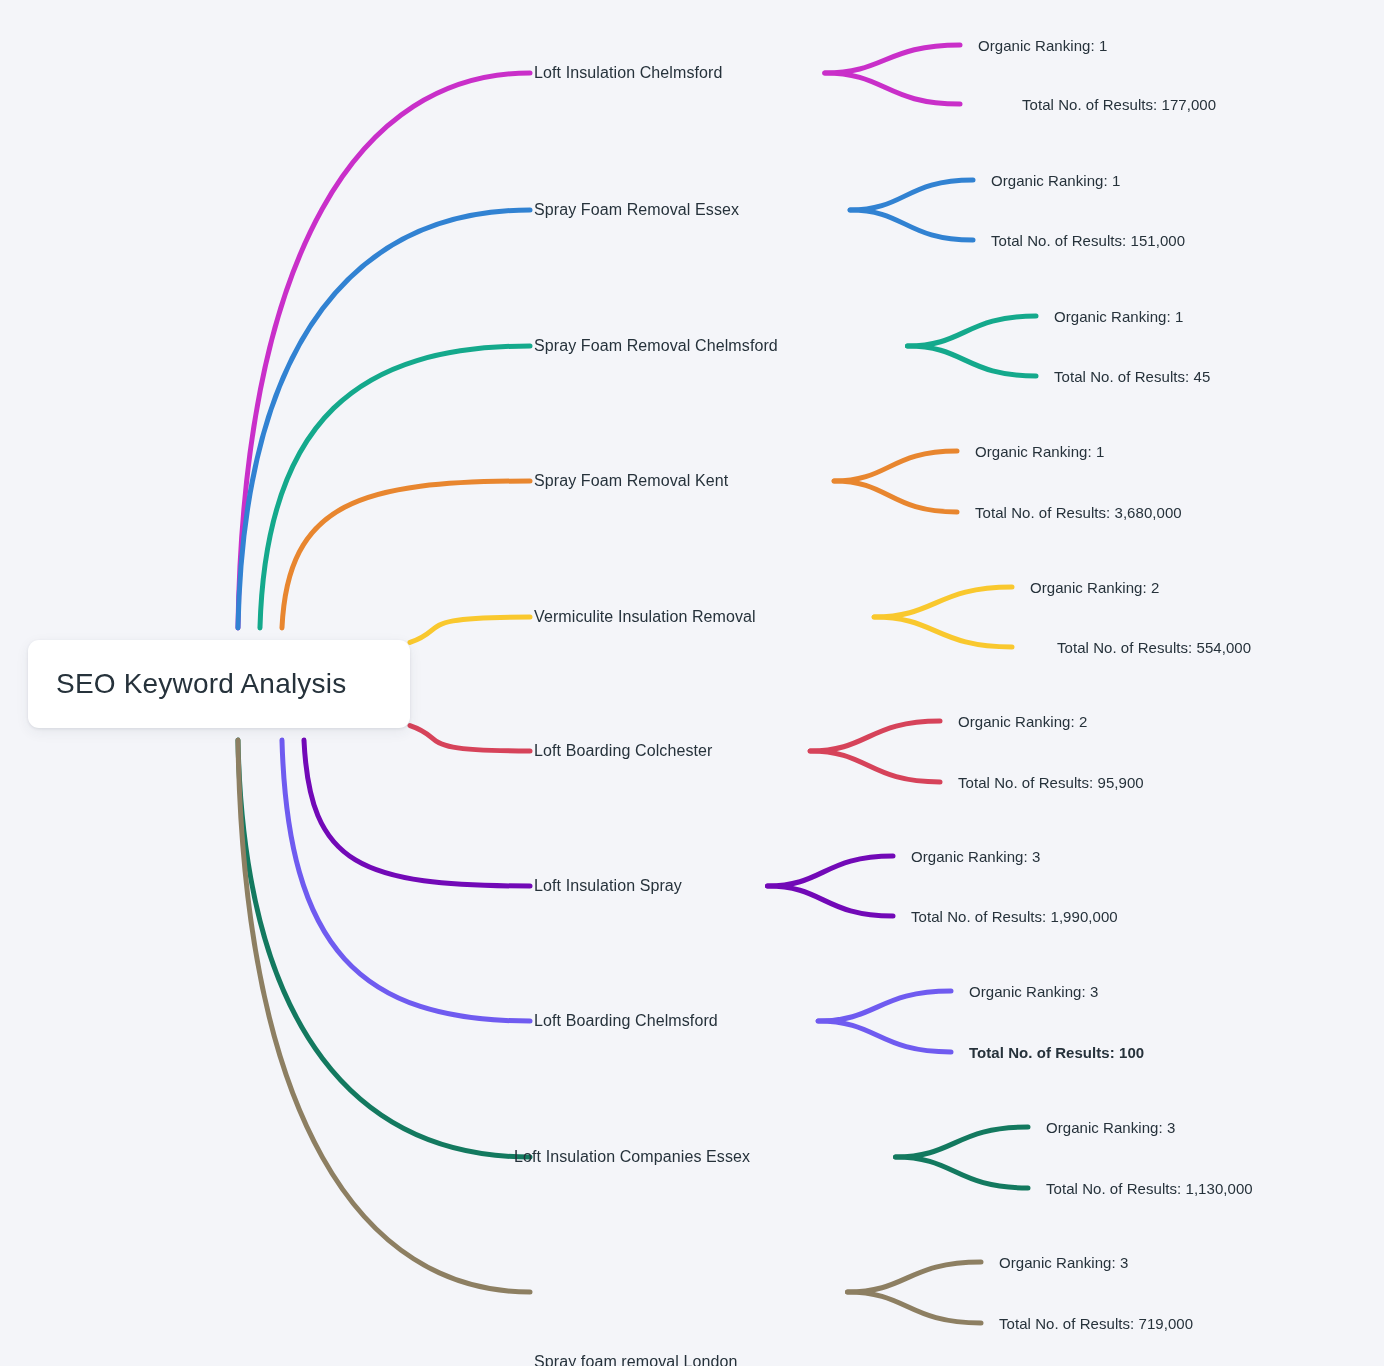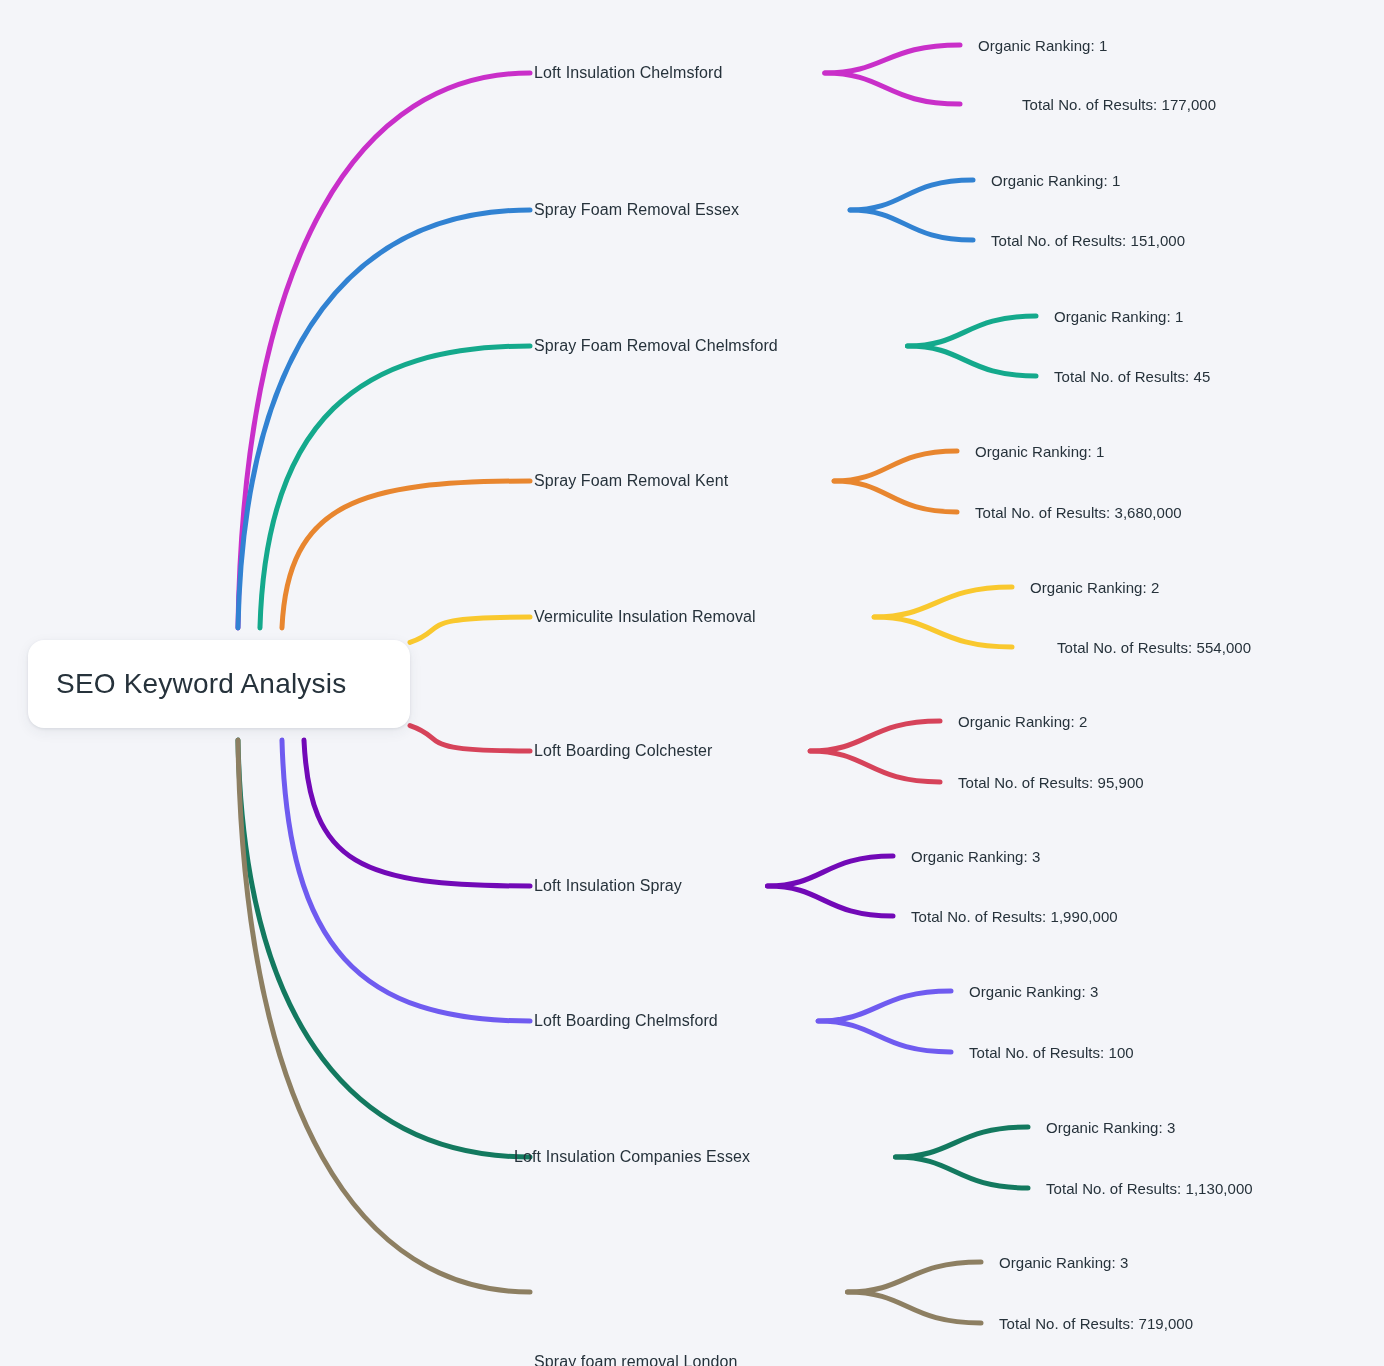--- a/index.html
+++ b/index.html
@@ -35,21 +35,21 @@
     font-size: 16px;
     letter-spacing: 0.1px;
   }
   .leaf-label {
     font-size: 15px;
     letter-spacing: 0.05px;
   }
   #root-node {
     position: absolute;
     background: #ffffff;
-    border-radius: 16px;
+    border-radius: 11px;
     box-shadow: 0 1px 3px rgba(40, 50, 70, 0.10), 0 4px 14px rgba(40, 50, 70, 0.07);
     display: flex;
     align-items: center;
     z-index: 5;
   }
   #root-label {
     font-size: 28px;
     color: #26323b;
     padding-left: 28px;
     padding-right: 28px;
@@ -116,21 +116,21 @@
       <div class="node-text leaf-label" style="left: 1030px; top: 587px;">Organic Ranking: 2</div>
       <div class="node-text leaf-label" style="left: 1030px; top: 647px; margin-left: 27px;">Total No. of Results: 554,000</div>
       <div class="node-text branch-label" style="left: 534px; top: 751px;">Loft Boarding Colchester</div>
       <div class="node-text leaf-label" style="left: 958px; top: 721px;">Organic Ranking: 2</div>
       <div class="node-text leaf-label" style="left: 958px; top: 782px;">Total No. of Results: 95,900</div>
       <div class="node-text branch-label" style="left: 534px; top: 886px;">Loft Insulation Spray</div>
       <div class="node-text leaf-label" style="left: 911px; top: 856px;">Organic Ranking: 3</div>
       <div class="node-text leaf-label" style="left: 911px; top: 916px;">Total No. of Results: 1,990,000</div>
       <div class="node-text branch-label" style="left: 534px; top: 1021px;">Loft Boarding Chelmsford</div>
       <div class="node-text leaf-label" style="left: 969px; top: 991px;">Organic Ranking: 3</div>
-      <div class="node-text leaf-label" style="left: 969px; top: 1052px;">Total No. of Results: 100</div>
+      <div class="node-text leaf-label" style="left: 969px; top: 1052px; font-weight: bold;">Total No. of Results: 100</div>
       <div class="node-text branch-label" style="left: 514px; top: 1157px;">Loft Insulation Companies Essex</div>
       <div class="node-text leaf-label" style="left: 1046px; top: 1127px;">Organic Ranking: 3</div>
       <div class="node-text leaf-label" style="left: 1046px; top: 1188px;">Total No. of Results: 1,130,000</div>
       <div class="node-text branch-label" style="left: 534px; top: 1362px;">Spray foam removal London</div>
       <div class="node-text leaf-label" style="left: 999px; top: 1262px;">Organic Ranking: 3</div>
       <div class="node-text leaf-label" style="left: 999px; top: 1323px;">Total No. of Results: 719,000</div>
     </div>
 
 </div>
 

